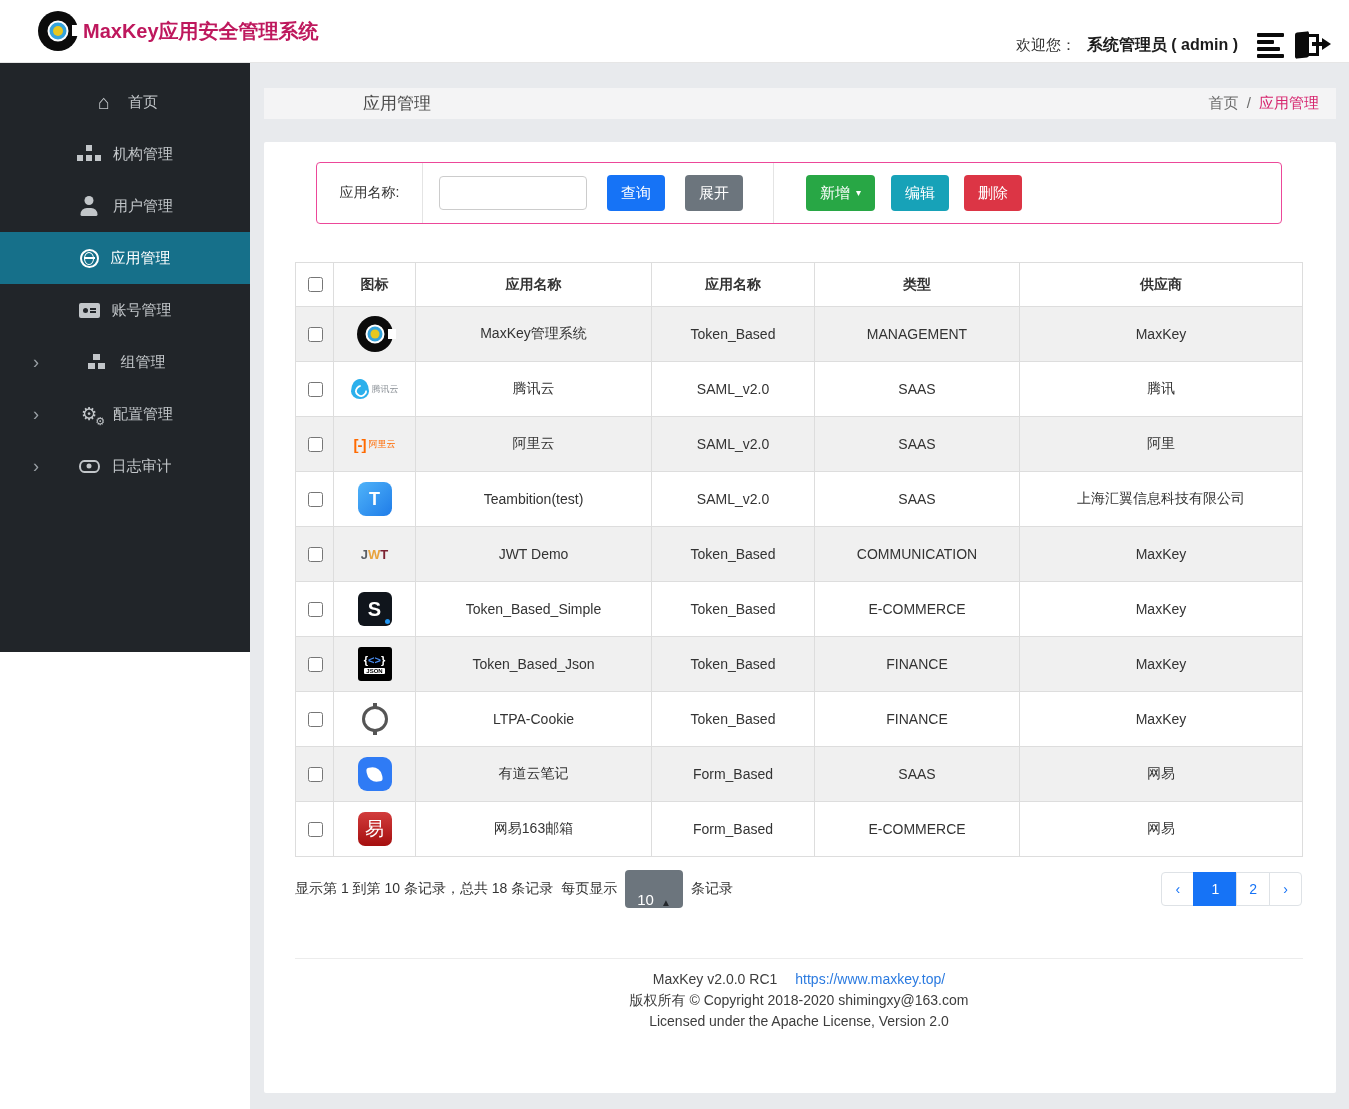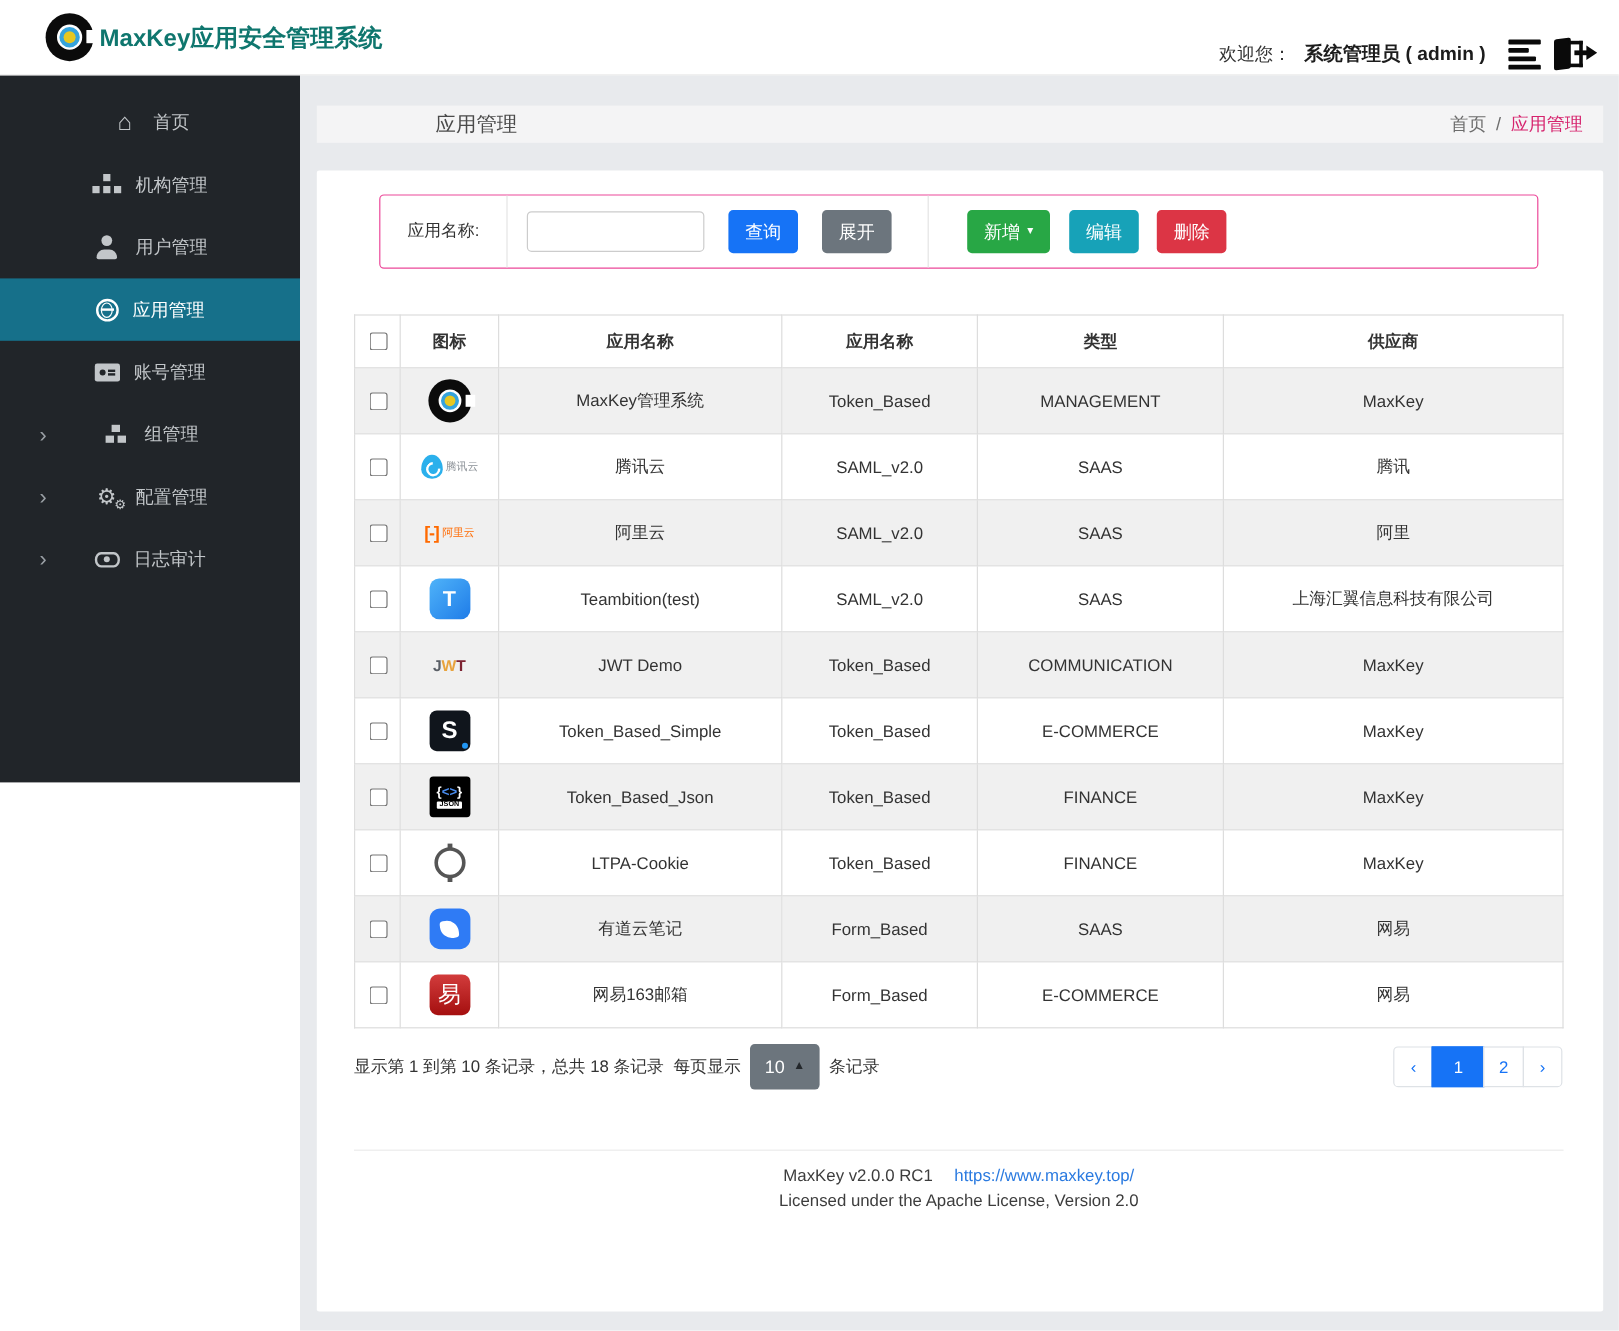--- a/index.html
+++ b/index.html
@@ -15,21 +15,21 @@
     display:flex; align-items:center; justify-content:space-between;
     padding:0 18px 0 38px;
   }
   .brand{ display:flex; align-items:center; gap:5px; }
   .logo{ width:40px; height:40px; border-radius:50%; background:#0b0b0b; position:relative; flex:none; }
   .mk-notch{ position:absolute; right:-3px; top:14px; width:9px; height:11px; background:#fff; }
   .mk-ring{ position:absolute; left:50%; top:50%; transform:translate(-50%,-50%);
     width:21px; height:21px; border-radius:50%; background:#35a3dc; border:2px solid #fff; }
   .mk-dot{ position:absolute; left:50%; top:50%; transform:translate(-50%,-50%);
     width:10px; height:10px; border-radius:50%; background:#e7c71f; }
-  .app-title{ margin:0; font-size:20px; font-weight:700; color:#0f766e; }
+  .app-title{ margin:0; font-size:20px; font-weight:700; color:#be185d; }
   .top-right{ display:flex; align-items:center; gap:11px;margin-top:28px; }
   .welcome{ font-size:15px; color:#333; }
   .user{ font-size:16px; font-weight:700; color:#1c1c1c; margin-right:8px; }
   .list-icon{ display:flex; flex-direction:column; gap:3px; width:27px; cursor:pointer; }
   .list-icon i{ display:block; height:4px; background:#0a0a0a; border-radius:1px; }
   .list-icon i:nth-child(1){ width:100%; }
   .list-icon i:nth-child(2){ width:64%; }
   .list-icon i:nth-child(3){ width:86%; }
   .list-icon i:nth-child(4){ width:100%; }
   .logout-icon{ position:relative; width:36px; height:30px; cursor:pointer; }
@@ -142,21 +142,21 @@
   .lt-ring::before{ content:""; position:absolute; top:-6px; left:50%; margin-left:-2px; width:4px; height:5px; background:#555; }
   .lt-ring::after{ content:""; position:absolute; bottom:-6px; left:50%; margin-left:-2px; width:4px; height:5px; background:#555; }
   .yd-box{ width:34px; height:34px; border-radius:9px; background:#2f7bf5; display:inline-flex; align-items:center; justify-content:center; }
   .yd-pen{ width:15px; height:15px; background:#fff; border-radius:3px 10px 3px 10px; transform:rotate(-8deg); }
   .ne-box{ width:34px; height:34px; border-radius:7px; background:linear-gradient(180deg,#d23c3c,#a50f0f);
     color:#fff; font-size:19px; display:inline-flex; align-items:center; justify-content:center; }
 
   
   .table-foot{ display:flex; align-items:center; justify-content:space-between; padding-top:13px; width:1007px; }
   .summary{ display:flex; align-items:center; gap:8px; font-size:14px; color:#333; }
-  .pagesize-btn{ display:inline-flex; align-items:center; gap:7px; background:#6c757d; color:#fff; border:none;
+  .pagesize-btn{ display:inline-flex; align-items:flex-end; gap:7px; background:#6c757d; color:#fff; border:none;
     border-radius:4px; height:38px; padding:0 12px; font-size:15px; cursor:pointer; font-family:inherit; }
   .caret-up{ font-size:10px; color:#23272b; line-height:1; }
   .pager{ list-style:none; display:flex; margin:0; padding:0; }
   .pager button{ min-width:33px; height:34px; padding:0 12px; background:#fff; border:1px solid #dee2e6;
     color:#1673f6; font-size:14px; cursor:pointer; margin-left:-1px; font-family:inherit; }
   .pager li:first-child button{ border-radius:4px 0 0 4px; margin-left:0; }
   .pager li:last-child button{ border-radius:0 4px 4px 0; }
   .pager button.active{ background:#1673f6; border-color:#1673f6; color:#fff; padding:0 17px; }
 
   
@@ -412,17 +412,18 @@
             <li><button>›</button></li>
           </ul>
       </div>
 
       <hr class="foot-divider">
 
       <div class="site-footer">
         <div>
           <span>MaxKey  v2.0.0 RC1</span><a>https://www.maxkey.top/</a>
         </div>
+        <div>版权所有 © Copyright 2018-2020 shimingxy@163.com</div>
         <div>Licensed under the Apache License, Version 2.0</div>
       </div>
     </div>
   </div>
 </div>
 
 </body></html>

